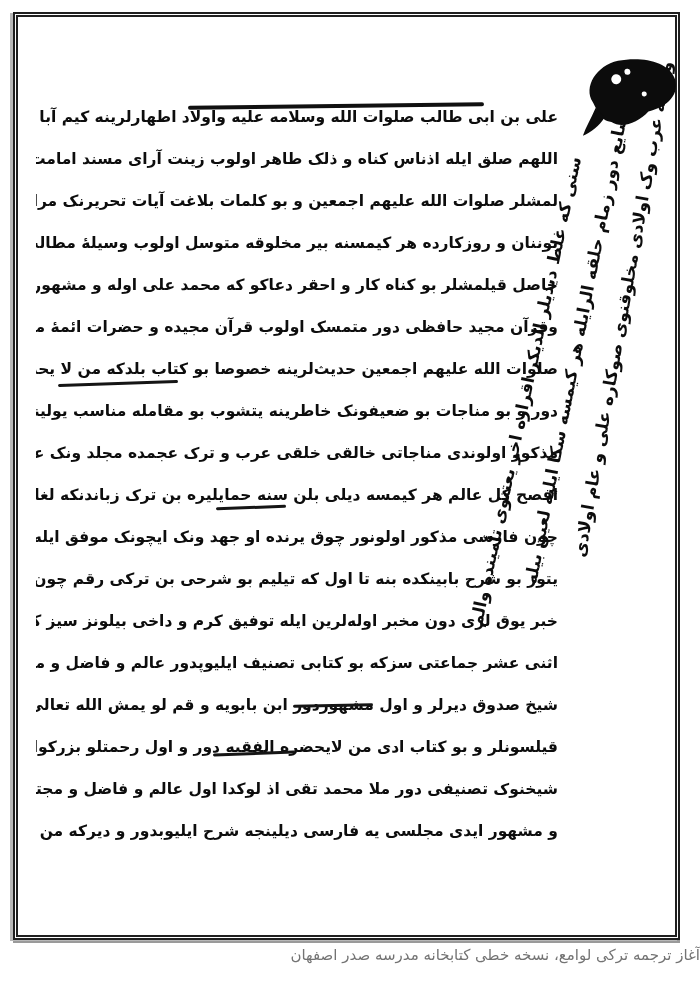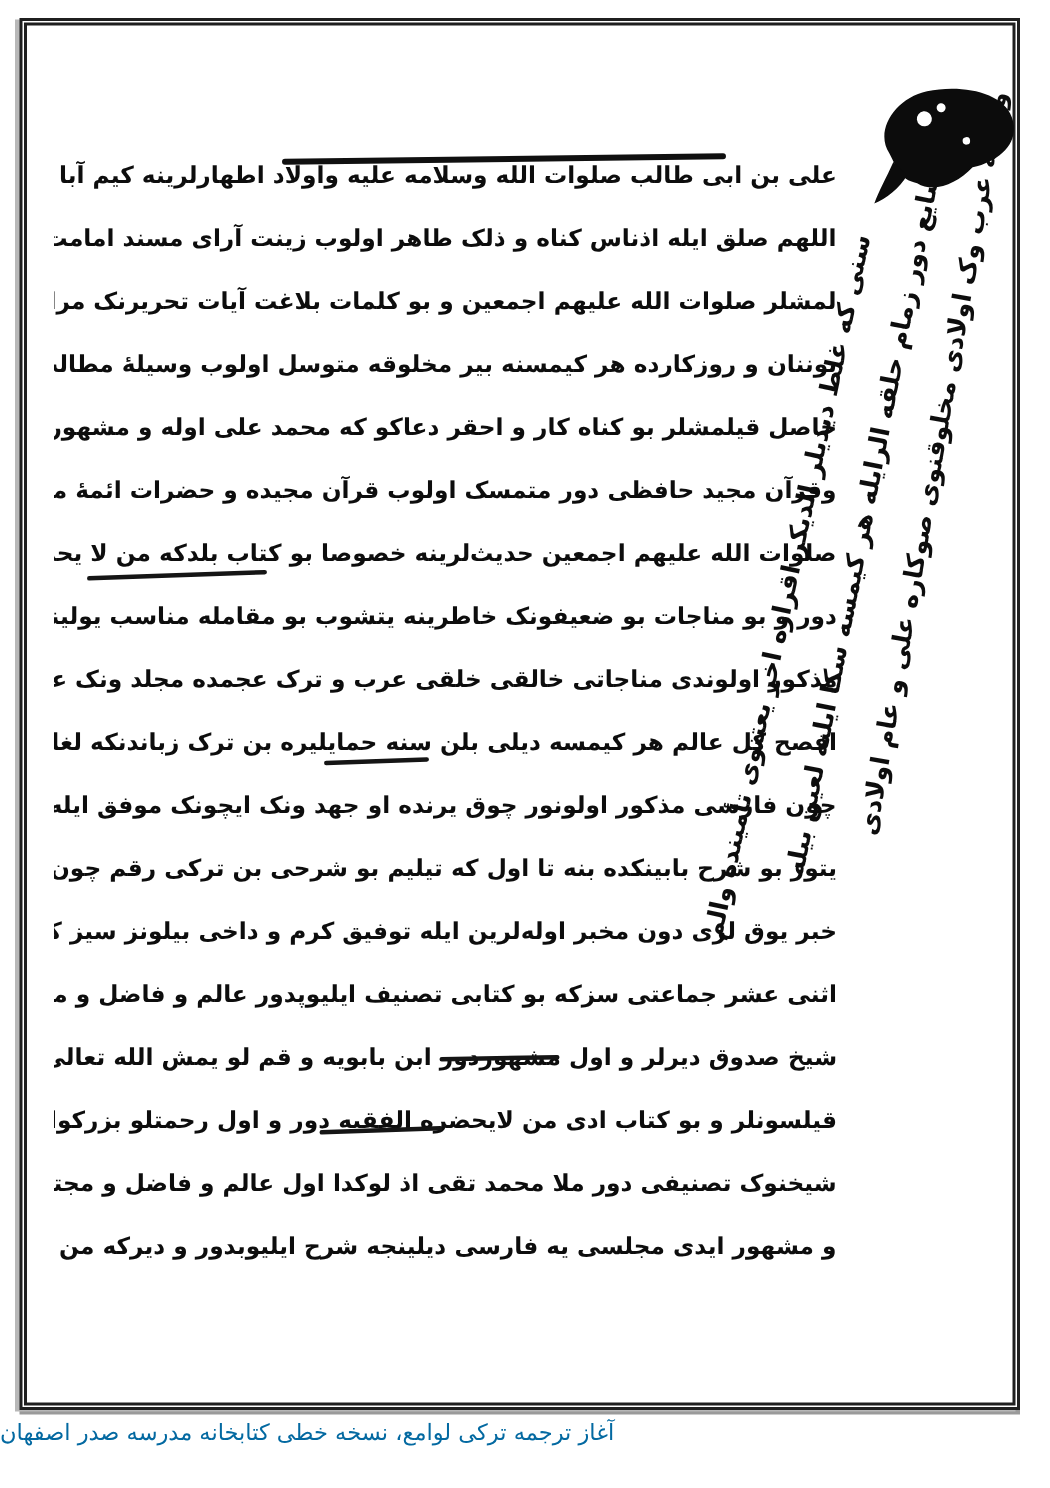--- a/index.html
+++ b/index.html
@@ -78,23 +78,23 @@
     left: 574px; top: 52px;
     width: 106px; height: 82px;
     transform: rotate(-7deg);
   }
   
   .caption {
     position: absolute;
     left: 0; top: 946px;
     width: 700px;
     direction: rtl;
-    text-align: left;
+    text-align: right;
     font-size: 15px;
-    color: #0369a1;
+    color: #737373;
   }
 </style>
 </head>
 <body>
 
 <div id="page">
 
   <div class="frame"></div>
 
   <div class="rule-top"></div>

